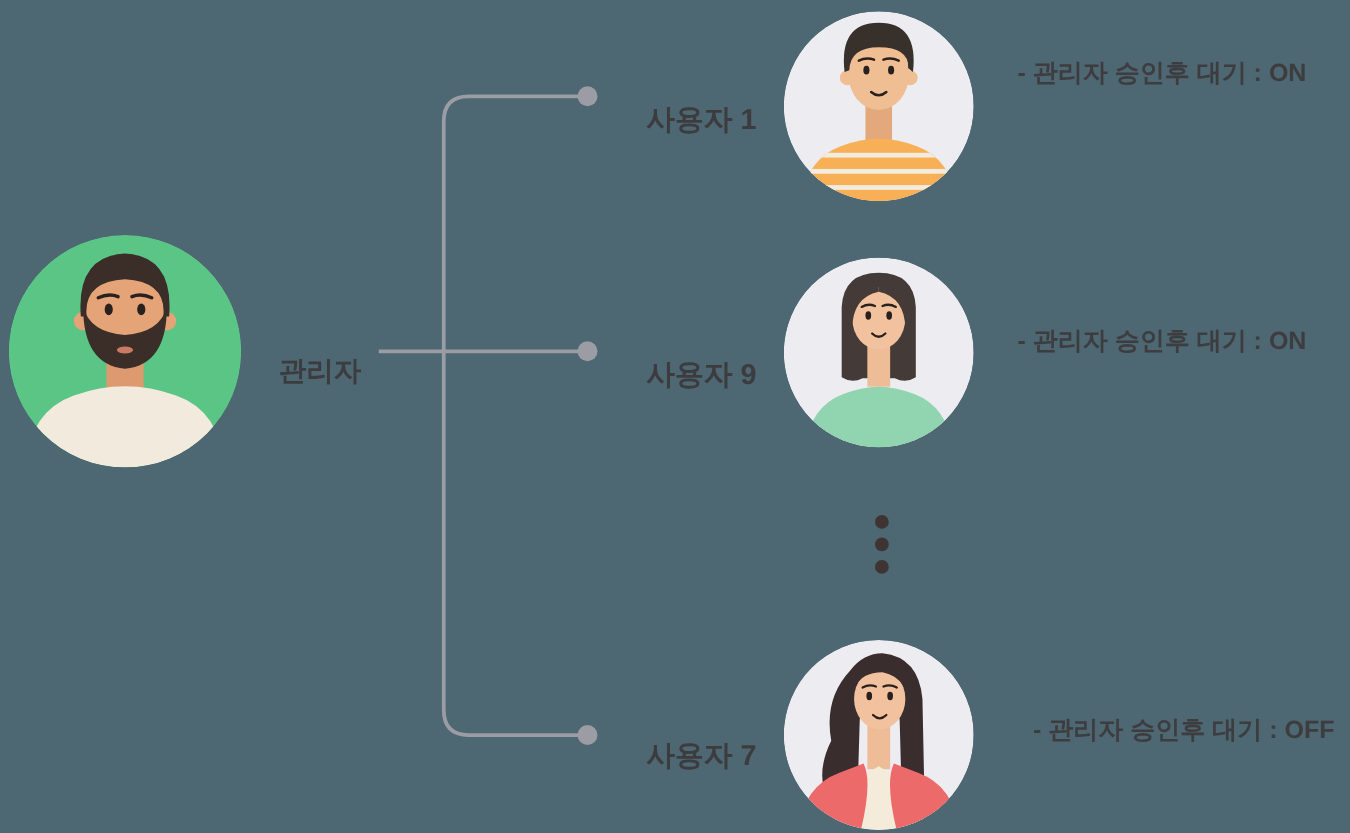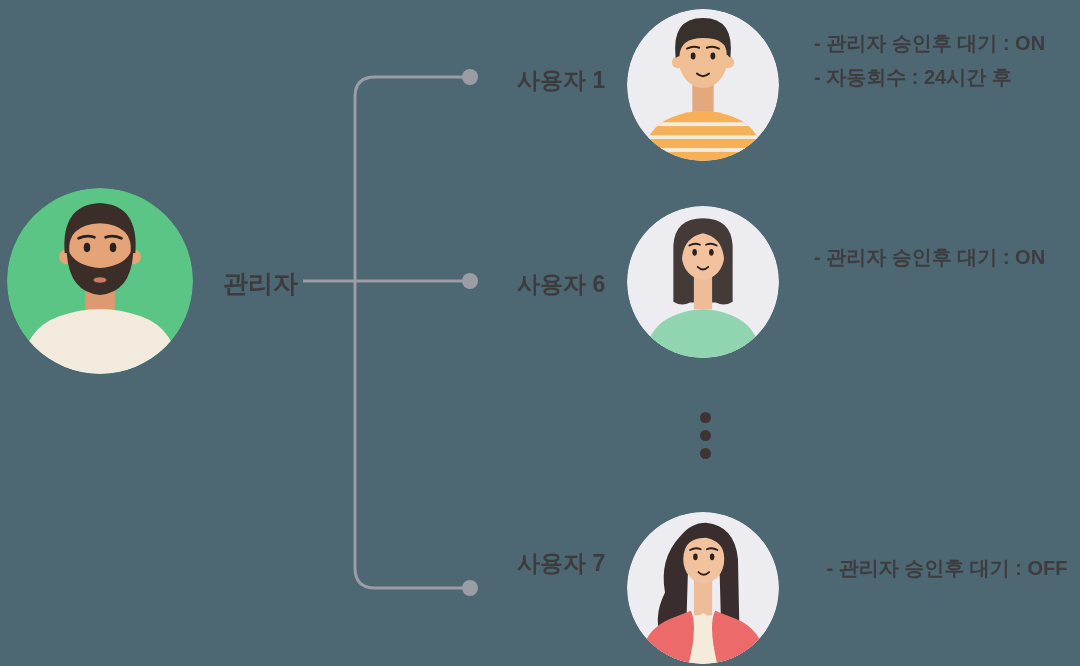--- a/index.html
+++ b/index.html
@@ -24,30 +24,31 @@
   .avatar-admin{left:7px;top:188px;width:186px;height:186px;}
   .avatar-user{width:152px;height:152px;left:627px;}
   .avatar-user1{top:9px;}
   .avatar-user2{top:206px;}
   .avatar-user7{top:512px;}
   .node-label{
     position:absolute;
     color:#3C3C3E;
     font-weight:bold;
     white-space:nowrap;
+    margin-top:15px;
   }
-  .admin-label{left:223px;top:267px;font-size:25px;}
+  .admin-label{left:223px;top:267px;font-size:22px;}
   .user-label{left:517px;font-size:23px;}
   .user1-label{top:65px;}
   .user2-label{top:269px;}
-  .user7-label{top:548px;}
+  .user7-label{top:574px;}
   .details{
     position:absolute;left:814px;width:266px;
     color:#3D3D3F;font-size:20px;font-weight:bold;
-    line-height:34px;white-space:nowrap;
+    line-height:34px;white-space:nowrap;margin-top:16px;
   }
   .details-user1{top:26px;}
   .details-user2{top:240px;}
   .details-user7{top:551px;text-align:center;}
   .ellipsis{
     position:absolute;left:700px;top:412px;
     display:flex;flex-direction:column;align-items:center;gap:7px;
   }
   .ellipsis .dot{
     width:11px;height:11px;border-radius:50%;background:#3F3434;
@@ -121,21 +122,20 @@
         <ellipse cx="113" cy="62" rx="3.2" ry="4.6" fill="#2A211E"></ellipse>
         <path d="M79 52 q8 -4 16 -1" stroke="#2A211E" stroke-width="2.6" fill="none" stroke-linecap="round"></path>
         <path d="M105 51 q8 -3 16 1" stroke="#2A211E" stroke-width="2.6" fill="none" stroke-linecap="round"></path>
         <path d="M92 85 Q100 92 108 85" stroke="#2A211E" stroke-width="2.6" fill="none" stroke-linecap="round"></path>
       </g>
     </svg>
   </div>
   <div class="node-label user-label user1-label">사용자 1</div>
   <div class="details details-user1">
     <div>- 관리자 승인후 대기 : ON</div>
-    <div>- 자동회수 : 24시간 후</div>
   </div>
 
   <div class="avatar avatar-user avatar-user2">
     <svg viewBox="0 0 200 200">
       <defs>
           <clipPath id="clipU2">
             <circle cx="100" cy="100" r="100"></circle>
           </clipPath>
         </defs>
       <circle cx="100" cy="100" r="100" fill="#ECECF1"></circle>
@@ -147,21 +147,21 @@
         <path d="M100 24 Q64 26 66 76 L72 76 Q72 42 100 36 Z" fill="#443A37"></path>
         <path d="M100 24 Q136 26 134 76 L128 76 Q128 42 100 36 Z" fill="#443A37"></path>
         <ellipse cx="89" cy="61" rx="3" ry="4.4" fill="#2A211E"></ellipse>
         <ellipse cx="111" cy="61" rx="3" ry="4.4" fill="#2A211E"></ellipse>
         <path d="M82 52 q7 -4 14 -1" stroke="#2A211E" stroke-width="2.4" fill="none" stroke-linecap="round"></path>
         <path d="M104 51 q7 -3 14 1" stroke="#2A211E" stroke-width="2.4" fill="none" stroke-linecap="round"></path>
         <path d="M93 80 Q100 87 107 80" stroke="#2A211E" stroke-width="2.4" fill="none" stroke-linecap="round"></path>
       </g>
     </svg>
   </div>
-  <div class="node-label user-label user2-label">사용자 6</div>
+  <div class="node-label user-label user2-label">사용자 9</div>
   <div class="details details-user2">
     <div>- 관리자 승인후 대기 : ON</div>
   </div>
 
   <div class="ellipsis">
     <div class="dot"></div>
     <div class="dot"></div>
     <div class="dot"></div>
   </div>
 

